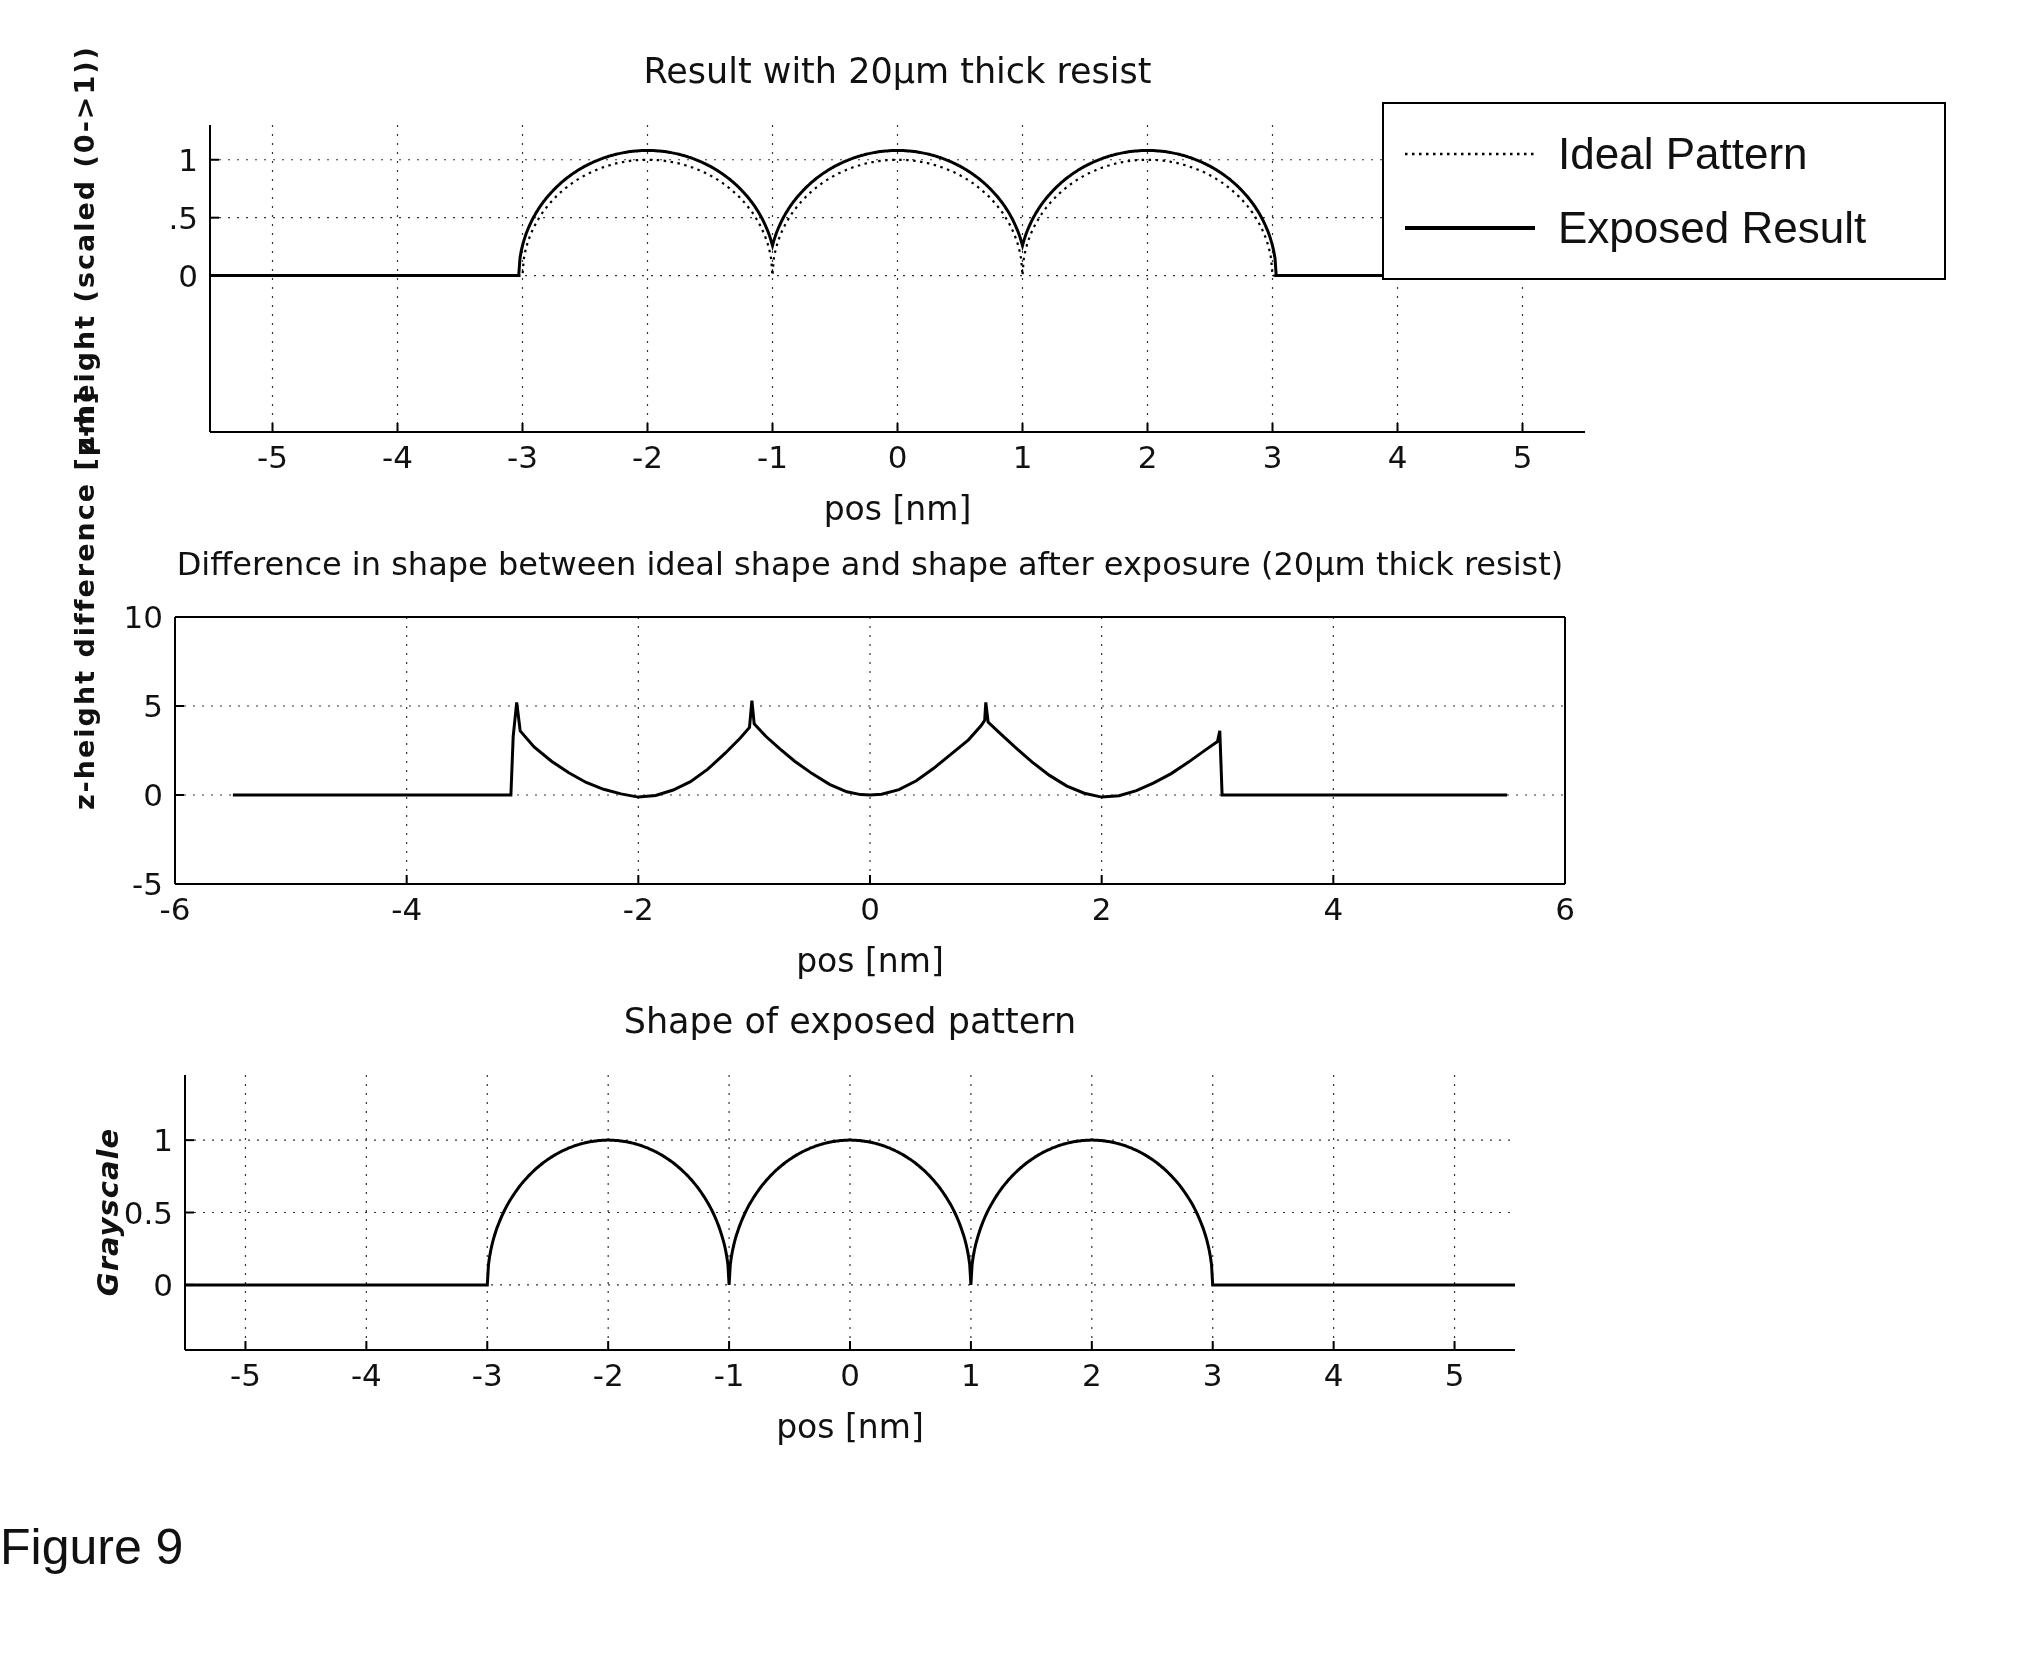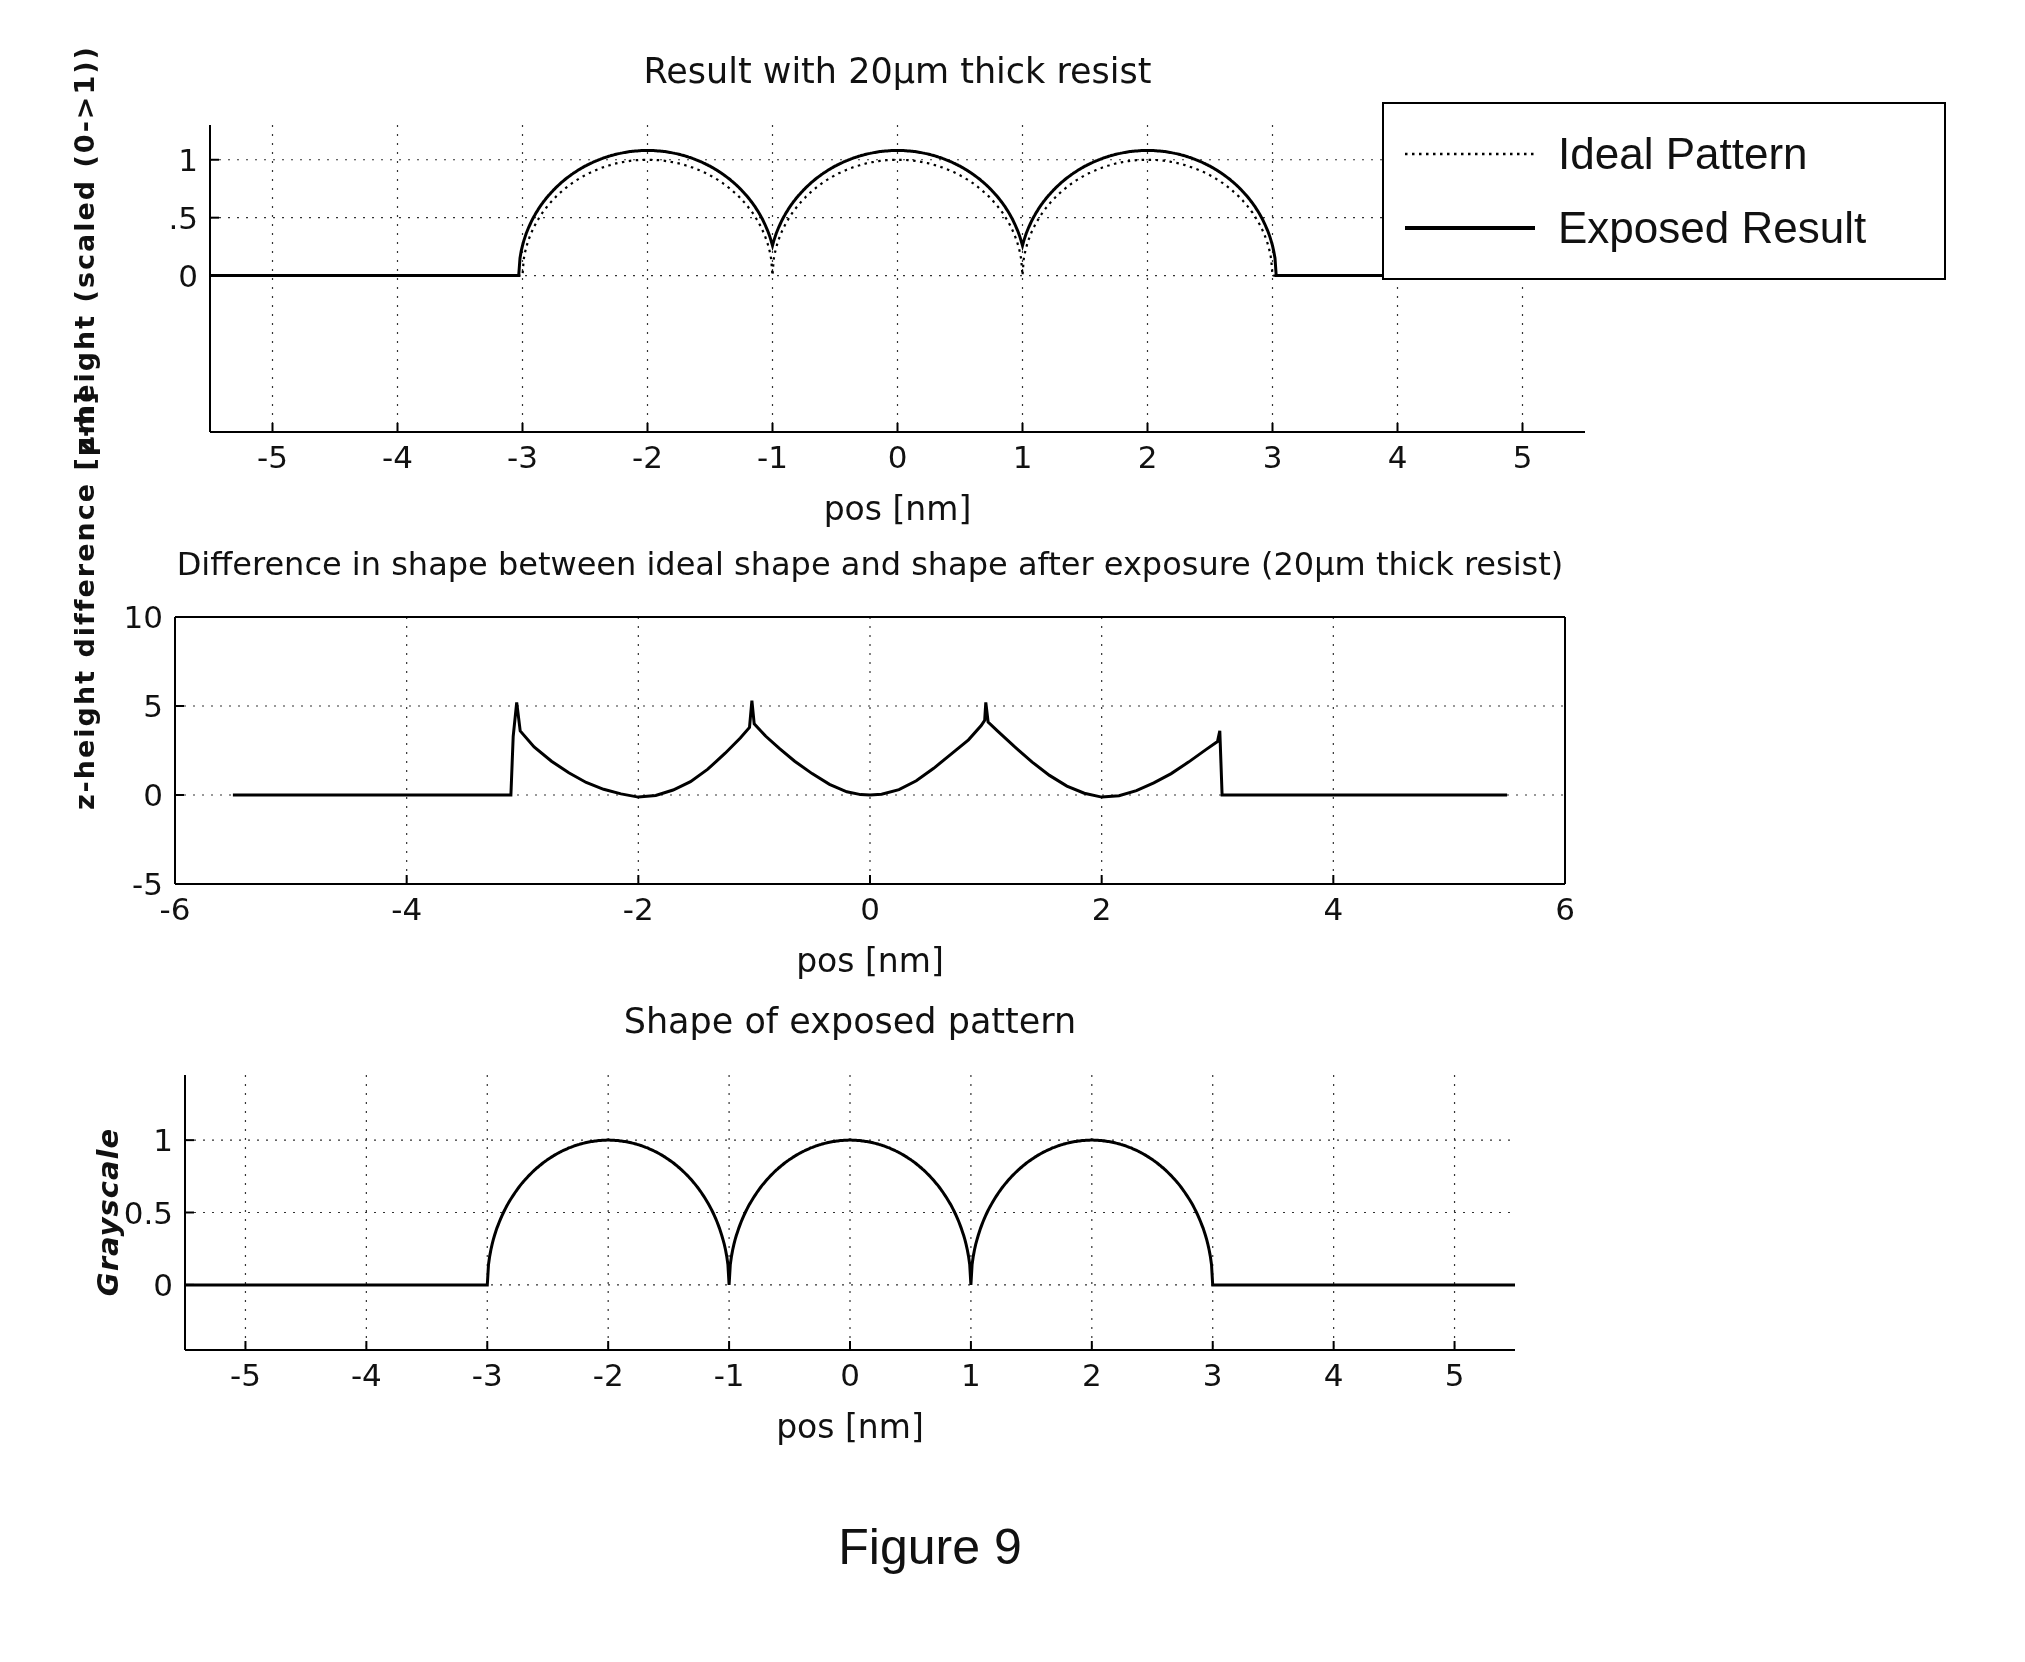--- a/index.html
+++ b/index.html
@@ -7,21 +7,21 @@
   .page{position:relative;width:2025px;height:1662px;background:#fff;overflow:hidden;}
   .chart{position:absolute;}
   .chart-top{left:150px;top:30px;width:1810px;height:540px;}
   .chart-mid{left:100px;top:545px;width:1560px;height:470px;}
   .chart-bot{left:100px;top:1000px;width:1560px;height:460px;}
   .ylabel{position:absolute;transform:rotate(-90deg);text-align:center;font-weight:bold;
           height:40px;line-height:40px;white-space:nowrap;color:#111;}
   .ylabel-top{left:-145px;top:230px;width:460px;font-size:27px;letter-spacing:2px;}
   .ylabel-mid{left:-135px;top:580px;width:440px;font-size:27px;letter-spacing:2px;}
   .ylabel-bot{left:-42px;top:1192px;width:300px;font-size:29px;font-style:italic;letter-spacing:1px;}
-  .caption{position:absolute;left:0;top:1518px;width:1860px;text-align:center;font-size:50px;
+  .caption{position:absolute;left:0;top:1518px;width:1860px;font-size:50px;
            font-family:"Liberation Sans",sans-serif;color:#111;}
   svg{display:block;}
 </style>
 </head>
 <body>
 
 <div class="page">
 
   <div class="ylabel ylabel-top">z-height (scaled (0-&gt;1))</div>
 

